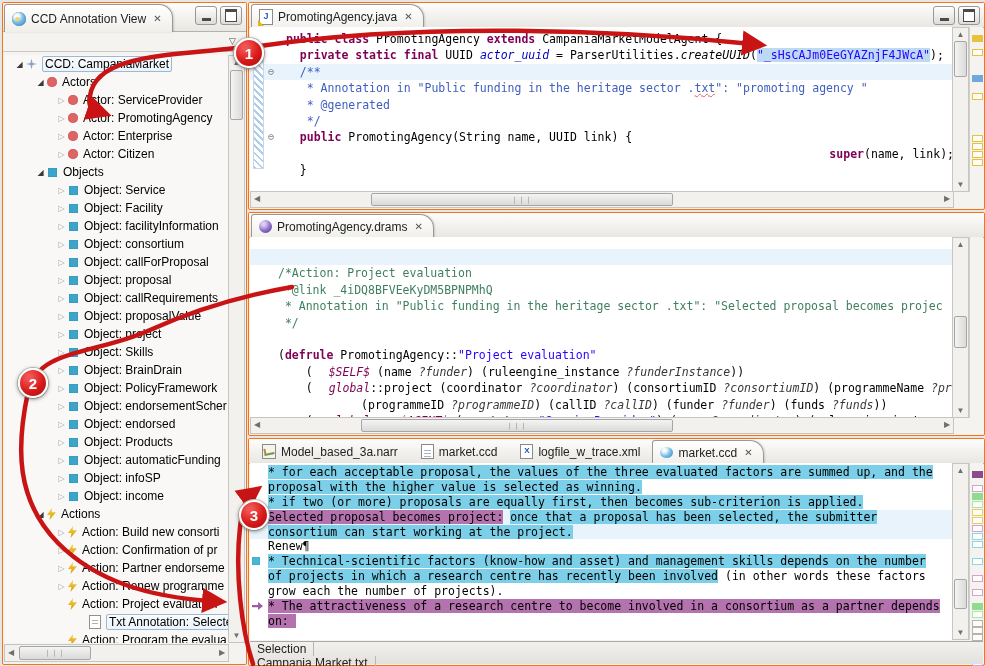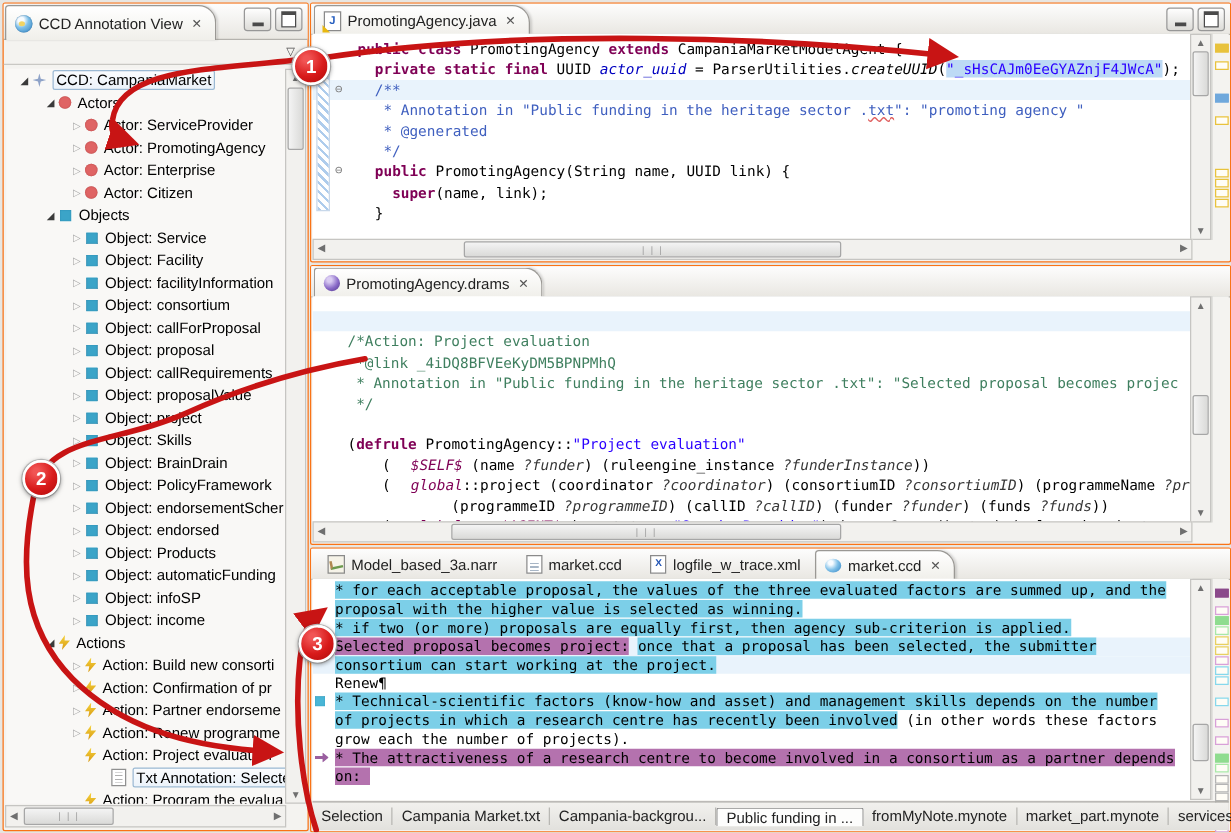--- a/index.html
+++ b/index.html
@@ -73,21 +73,21 @@
   .hpu{background:#B472AE;}
   .fold{position:absolute;color:#808080;font-size:10px;line-height:10px;}
   .hatch{position:absolute;width:9px;background:repeating-linear-gradient(45deg,#AECCEC 0 2px,#FFFFFF 2px 5px);border:1px solid #C8D8EA;}
   .ruler{position:absolute;top:24px;bottom:1px;right:1px;width:13px;background:#F4F3F0;border-left:1px solid #D0CFCC;}
   .mark{position:absolute;left:2px;width:9px;height:5px;}
   .gut{position:absolute;left:2px;width:14px;}
   .gi-dark{width:11px;height:8px;background:#43364A;clip-path:polygon(0 35%,55% 35%,55% 0,100% 50%,55% 100%,55% 65%,0 65%);}
   .gi-cyan{width:8px;height:8px;background:#49B6D6;box-shadow:inset 0 0 1px #1C7FA6;}
   .gi-purp{width:11px;height:8px;background:#9A5FA0;clip-path:polygon(0 35%,55% 35%,55% 0,100% 50%,55% 100%,55% 65%,0 65%);}
   
-  #filetabs{position:absolute;left:1px;right:1px;bottom:1px;height:22px;background:linear-gradient(#F2F1EE,#E2E1DD);border-top:1px solid #A9A8A4;display:flex;align-items:center;}
+  #filetabs{position:absolute;left:1px;right:1px;bottom:1px;height:22px;background:linear-gradient(#F2F1EE,#E2E1DD);border-top:1px solid #A9A8A4;display:flex;align-items:flex-start;flex-direction:column;}
   .ftab{display:flex;align-items:center;padding:0 7px;font-size:12px;color:#222;border-right:1px solid #B8B7B3;white-space:nowrap;}
   .ftab.active{background:#FDFDFC;border:1px solid #8E8E8E;border-bottom:none;margin-top:0px;border-radius:2px 2px 0 0;font-weight:normal;}
   
   #anno{position:absolute;left:0;top:0;pointer-events:none;z-index:50;}
   .badge{position:absolute;z-index:51;width:26px;height:26px;border-radius:50%;
          background:radial-gradient(circle at 35% 28%,#F15454 10%,#D81A1A 55%,#AD0B0B);
          border:2px solid #FFF;box-shadow:0 1px 4px rgba(0,0,0,.55),0 0 0 1px #CFCFCF;
          color:#fff;font:bold 15px "Liberation Sans",sans-serif;display:flex;align-items:center;justify-content:center;}
   .chev{position:absolute;color:#4A4A4A;font-size:9px;}
 </style>
@@ -317,21 +317,21 @@
     <div class="codearea" id="java-code" style="left:1px;right:30px;top:24px;bottom:17px;padding-top:4px;">
         <div class="cline" style="height: 16.4px; line-height: 16.4px; padding-left: 36px;"><span class="ck">public class</span><span class="ct"> PromotingAgency </span><span class="ck">extends</span><span class="ct"> CampaniaMarketModelAgent {</span></div>
         <div class="cline" style="height: 16.4px; line-height: 16.4px; padding-left: 36px;"><span class="ct">  </span><span class="ck">private static final</span><span class="ct"> UUID </span><span class="cv">actor_uuid</span><span class="ct"> = ParserUtilities.</span><span class="ci">createUUID</span><span class="ct">(</span><span class="csel">"_sHsCAJm0EeGYAZnjF4JWcA"</span><span class="ct">);</span></div>
         <div class="cline hl" style="height: 16.4px; line-height: 16.4px; padding-left: 36px;"><span class="cd">  /**</span></div>
         <span class="fold" style="left: 18px; top: 39.8px;">⊖</span>
         <div class="cline" style="height: 16.4px; line-height: 16.4px; padding-left: 36px;"><span class="cd">   * Annotation in "Public funding in the heritage sector .</span><span class="cdsq">txt</span><span class="cd">": "promoting agency "</span></div>
         <div class="cline" style="height: 16.4px; line-height: 16.4px; padding-left: 36px;"><span class="cd">   * @generated</span></div>
         <div class="cline" style="height: 16.4px; line-height: 16.4px; padding-left: 36px;"><span class="cd">   */</span></div>
         <div class="cline" style="height: 16.4px; line-height: 16.4px; padding-left: 36px;"><span class="ct">  </span><span class="ck">public</span><span class="ct"> PromotingAgency(String name, UUID link) {</span></div>
         <span class="fold" style="left: 18px; top: 105.4px;">⊖</span>
-        <div class="cline" style="height: 16.4px; line-height: 16.4px; padding-left: 36px;"><span class="ct">    </span><span class="ck">super</span><span class="ct">(name, link);</span></div>
+        <div class="cline" style="height: 16.4px; line-height: 16.4px; padding-left: 36px; text-align: right;"><span class="ct">    </span><span class="ck">super</span><span class="ct">(name, link);</span></div>
         <div class="cline" style="height: 16.4px; line-height: 16.4px; padding-left: 36px;"><span class="ct">  }</span></div>
         <div class="cline" style="height: 16.4px; line-height: 16.4px; padding-left: 36px;"></div>
       </div>
     <div class="hatch" style="left:4px;top:52px;height:112px;"></div>
 
     <div class="sb" style="right:15px;top:24px;width:15px;bottom:17px;">
       <span class="arr" style="top:0;">▲</span>
       <div class="thumb" style="left:1px;right:1px;top:13px;height:34px;"></div>
       <span class="arr" style="bottom:0;">▼</span>
     </div>
@@ -402,21 +402,21 @@
           <span class="ic ic-xml"></span>
           <span>logfile_w_trace.xml</span>
         </div><div class="tab active" style="margin: 1px 0px 0px 2px;">
           <span class="ic ic-ccd"></span>
           <span>market.ccd</span>
           <span class="close">✕</span>
         </div></div>
     <div class="codearea" id="ccd-text" style="left:1px;right:30px;top:24px;bottom:25px;padding-top:2px;">
         <div class="cline" style="height: 14.9px; line-height: 14.9px; padding-left: 18px;"><span class="hcy">* for each acceptable proposal, the values of the three evaluated factors are summed up, and the</span></div>
         <div class="cline" style="height: 14.9px; line-height: 14.9px; padding-left: 18px;"><span class="hcy">proposal with the higher value is selected as winning.</span></div>
-        <div class="cline" style="height: 14.9px; line-height: 14.9px; padding-left: 18px;"><span class="hcy">* if two (or more) proposals are equally first, then agency sub-criterion is applied.</span></div>
+        <div class="cline" style="height: 14.9px; line-height: 14.9px; padding-left: 18px;"><span class="hcy">* if two (or more) proposals are equally first, then becomes sub-criterion is applied.</span></div>
         <div class="cline hl" style="height: 14.9px; line-height: 14.9px; padding-left: 18px;"><span class="hpu">Selected proposal becomes project:</span><span class="ct"> </span><span class="hcy">once that a proposal has been selected, the submitter</span></div>
         <span class="gut" style="top: 49.7px;">
           <span class="gi-dark" style="display: block;"></span>
         </span>
         <div class="cline hl" style="height: 14.9px; line-height: 14.9px; padding-left: 18px;"><span class="hcy">consortium can start working at the project.</span></div>
         <div class="cline" style="height: 14.9px; line-height: 14.9px; padding-left: 18px;"><span class="ct">Renew¶</span></div>
         <div class="cline" style="height: 14.9px; line-height: 14.9px; padding-left: 18px;"><span class="hcy">* Technical-scientific factors (know-how and asset) and management skills depends on the number</span></div>
         <span class="gut" style="top: 94.4px;">
           <span class="gi-cyan" style="display: block;"></span>
         </span>

